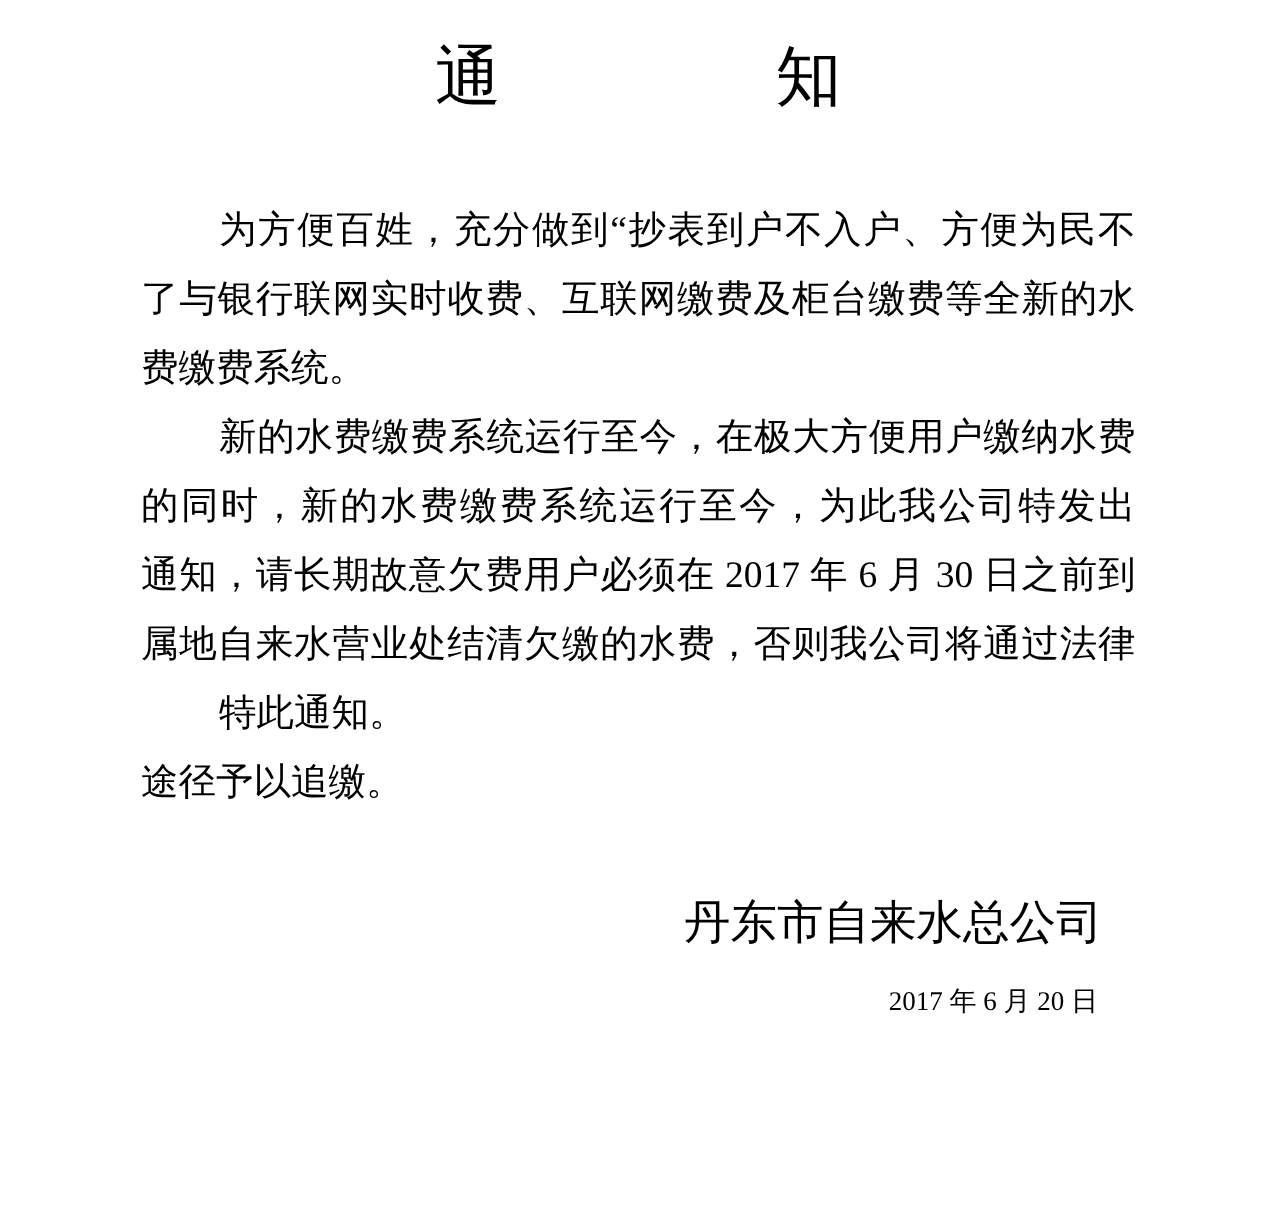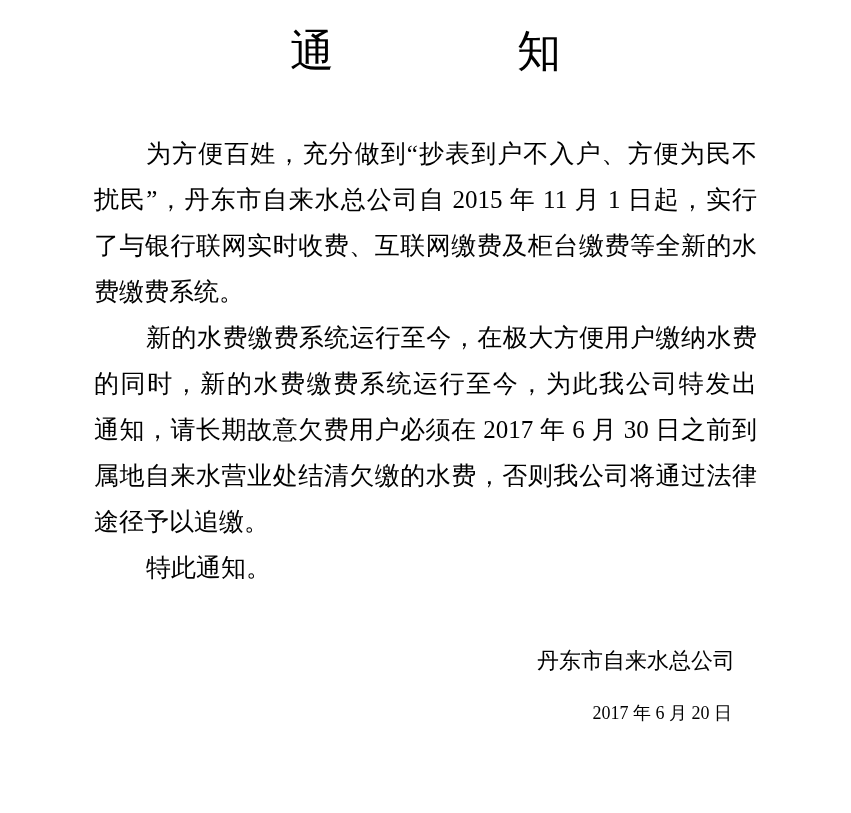--- a/index.html
+++ b/index.html
@@ -47,21 +47,21 @@
   .line.indent {
     text-indent: 52px;
   }
   .line.end {
     text-align: center;
     text-align-last: left;
   }
   .sig-company {
     margin: 47px 116px 0 0;
     text-align: right;
-    font-size: 22px;
+    font-size: 31px;
     line-height: 46px;
   }
   .sig-date {
     margin: 6px 119px 0 0;
     text-align: right;
     font-size: 18px;
     line-height: 46px;
   }
 </style>
 </head>
@@ -70,30 +70,29 @@
 <div class="page">
 
   <h1 class="title">
     <span>通</span>
     <span>知</span>
   </h1>
 
   <div class="body-text">
 
     <div class="line indent">为方便百姓，充分做到“抄表到户不入户、方便为民不</div>
-    <div class="line">扰民”，丹东市自来水总公司自 2015 年 11 月 1 日起，实行</div>
     <div class="line">了与银行联网实时收费、互联网缴费及柜台缴费等全新的水</div>
     <div class="line end">费缴费系统。</div>
 
     <div class="line indent">新的水费缴费系统运行至今，在极大方便用户缴纳水费</div>
     <div class="line">的同时，新的水费缴费系统运行至今，为此我公司特发出</div>
     <div class="line">通知，请长期故意欠费用户必须在 2017 年 6 月 30 日之前到</div>
     <div class="line">属地自来水营业处结清欠缴的水费，否则我公司将通过法律</div>
+    <div class="line indent end">特此通知。</div>
+
     <div class="line end">途径予以追缴。</div>
-
-    <div class="line indent end">特此通知。</div>
   </div>
 
   <div class="sig-company">丹东市自来水总公司</div>
 
   <div class="sig-date">2017 年 6 月 20 日</div>
 
 </div>
 
 </body></html>

